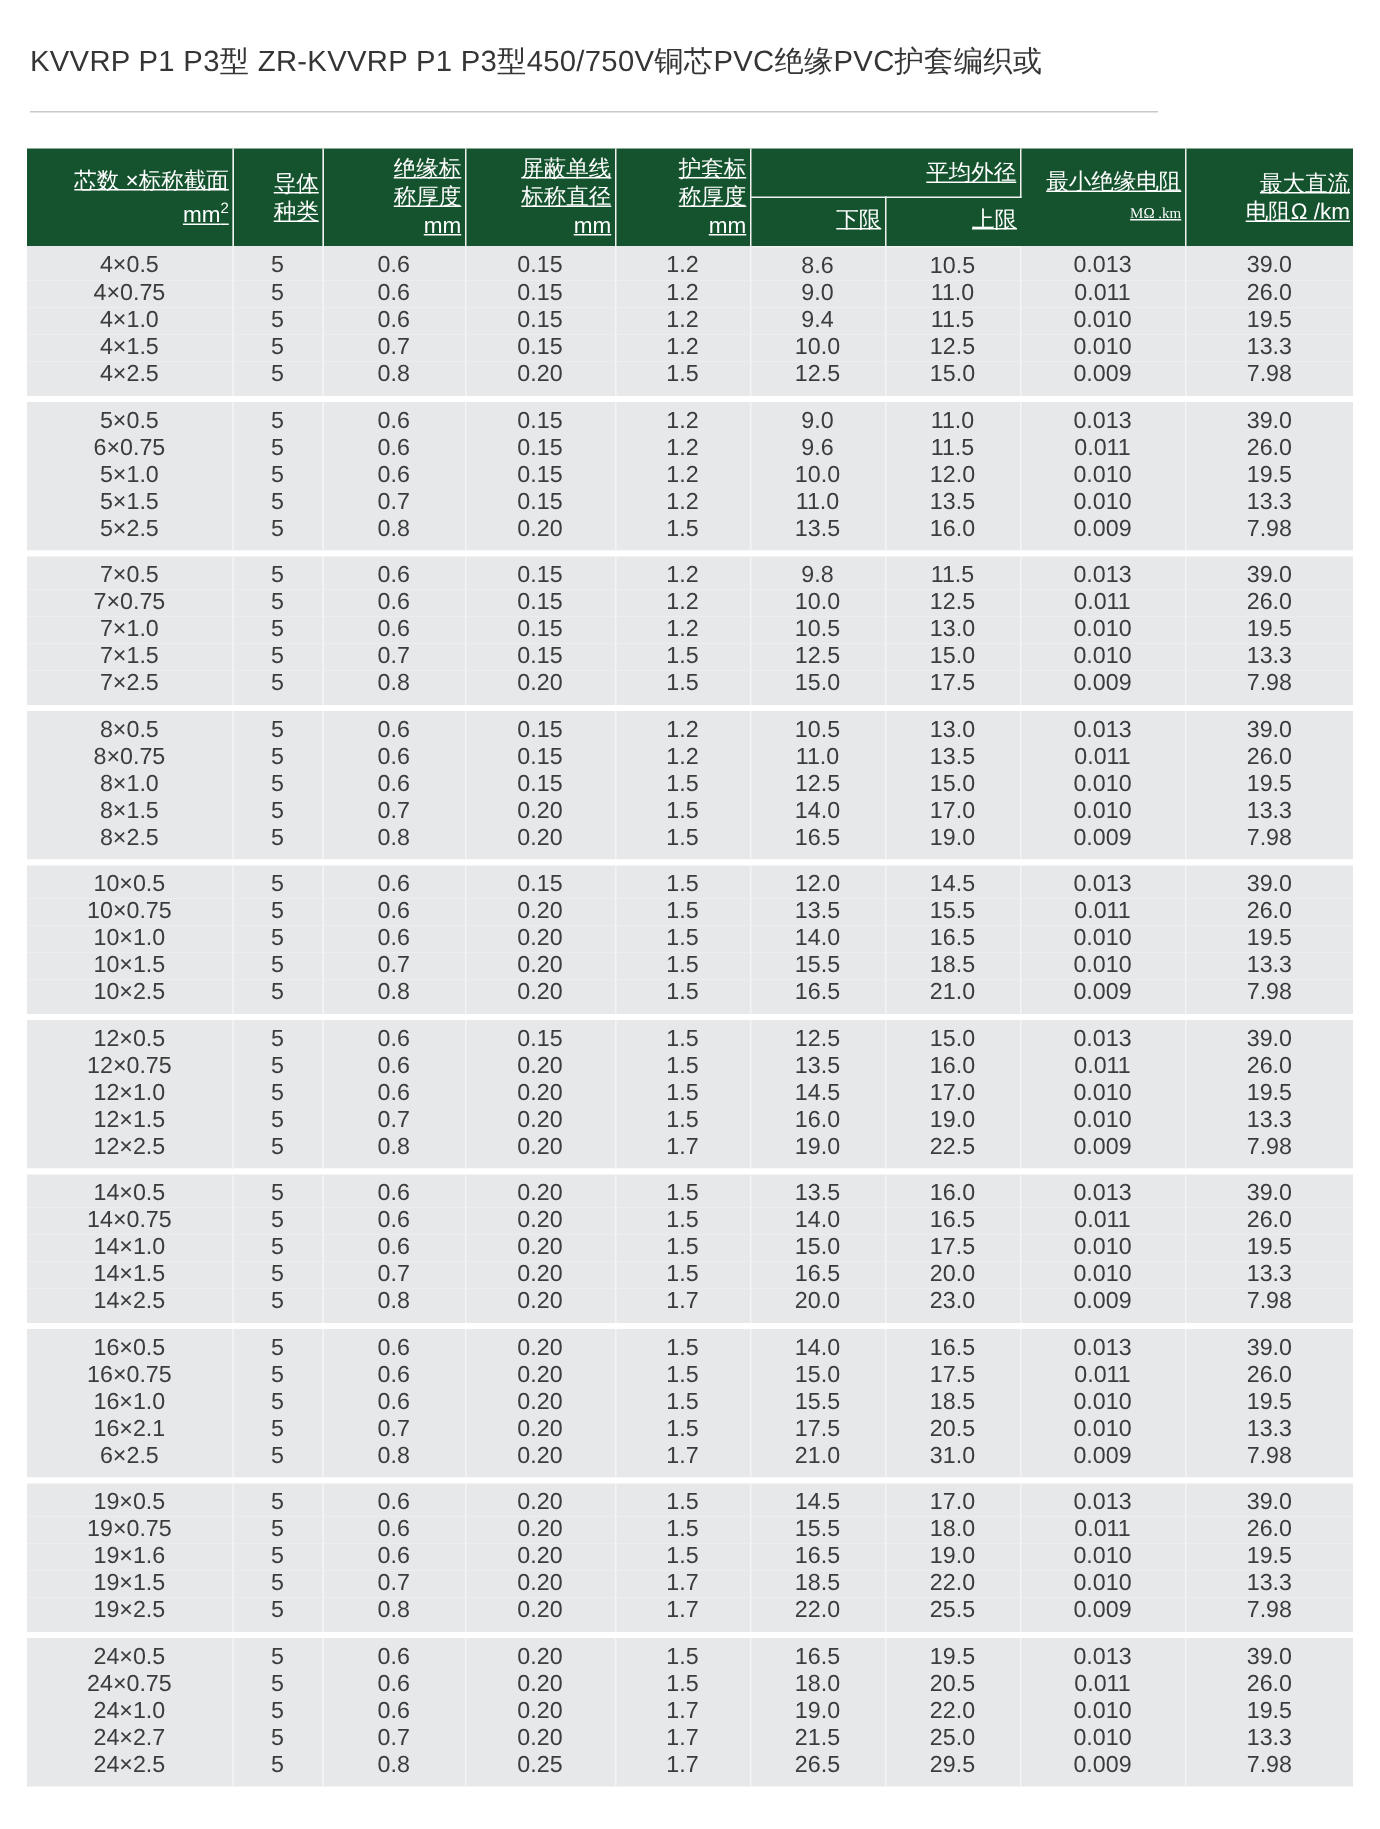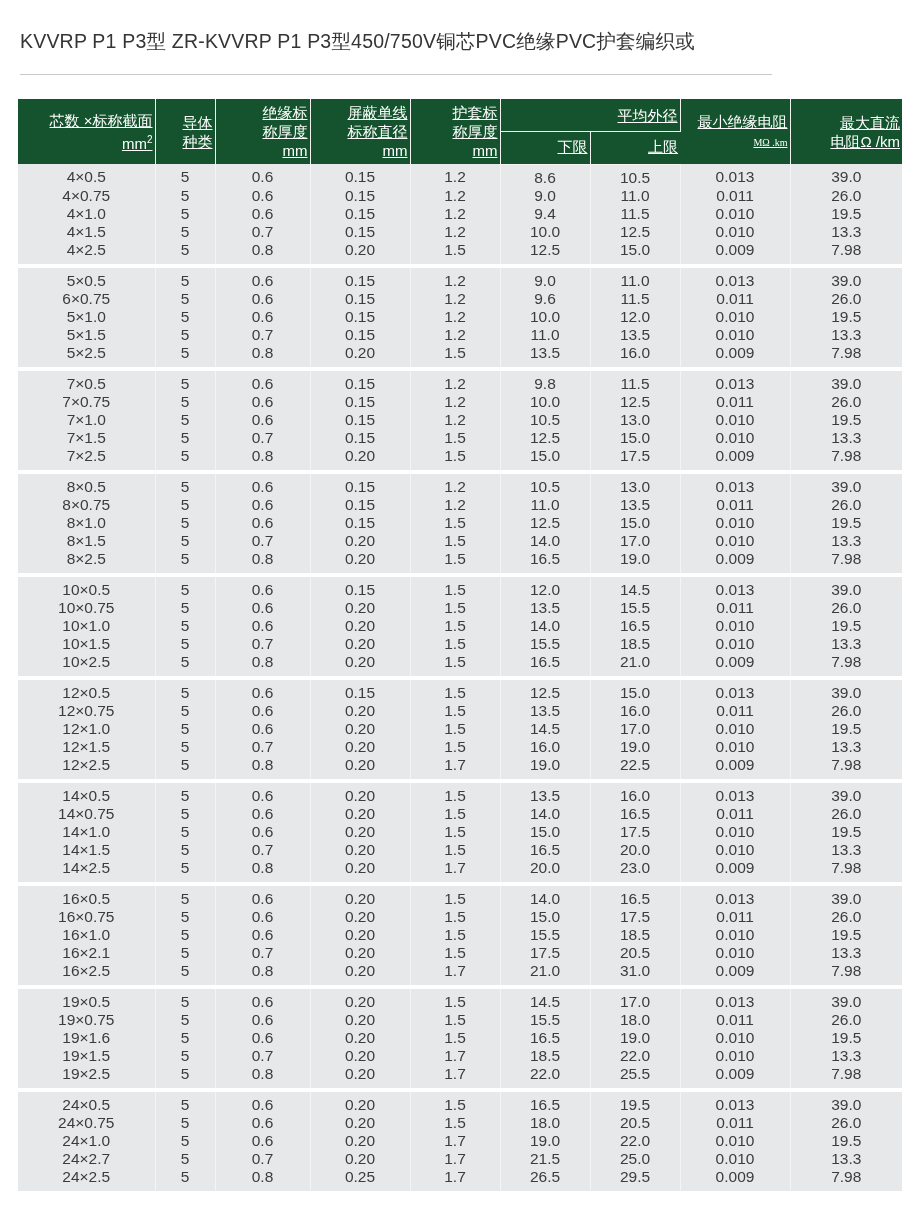--- a/index.html
+++ b/index.html
@@ -613,21 +613,21 @@
             <td>5</td>
             <td>0.7</td>
             <td>0.20</td>
             <td>1.5</td>
             <td>17.5</td>
             <td>20.5</td>
             <td>0.010</td>
             <td>13.3</td>
           </tr>
           <tr class="grp-last">
-            <td>16×2.5</td>
+            <td>6×2.5</td>
             <td>5</td>
             <td>0.8</td>
             <td>0.20</td>
             <td>1.7</td>
             <td>21.0</td>
             <td>31.0</td>
             <td>0.009</td>
             <td>7.98</td>
           </tr>
           <tr class="gap">

